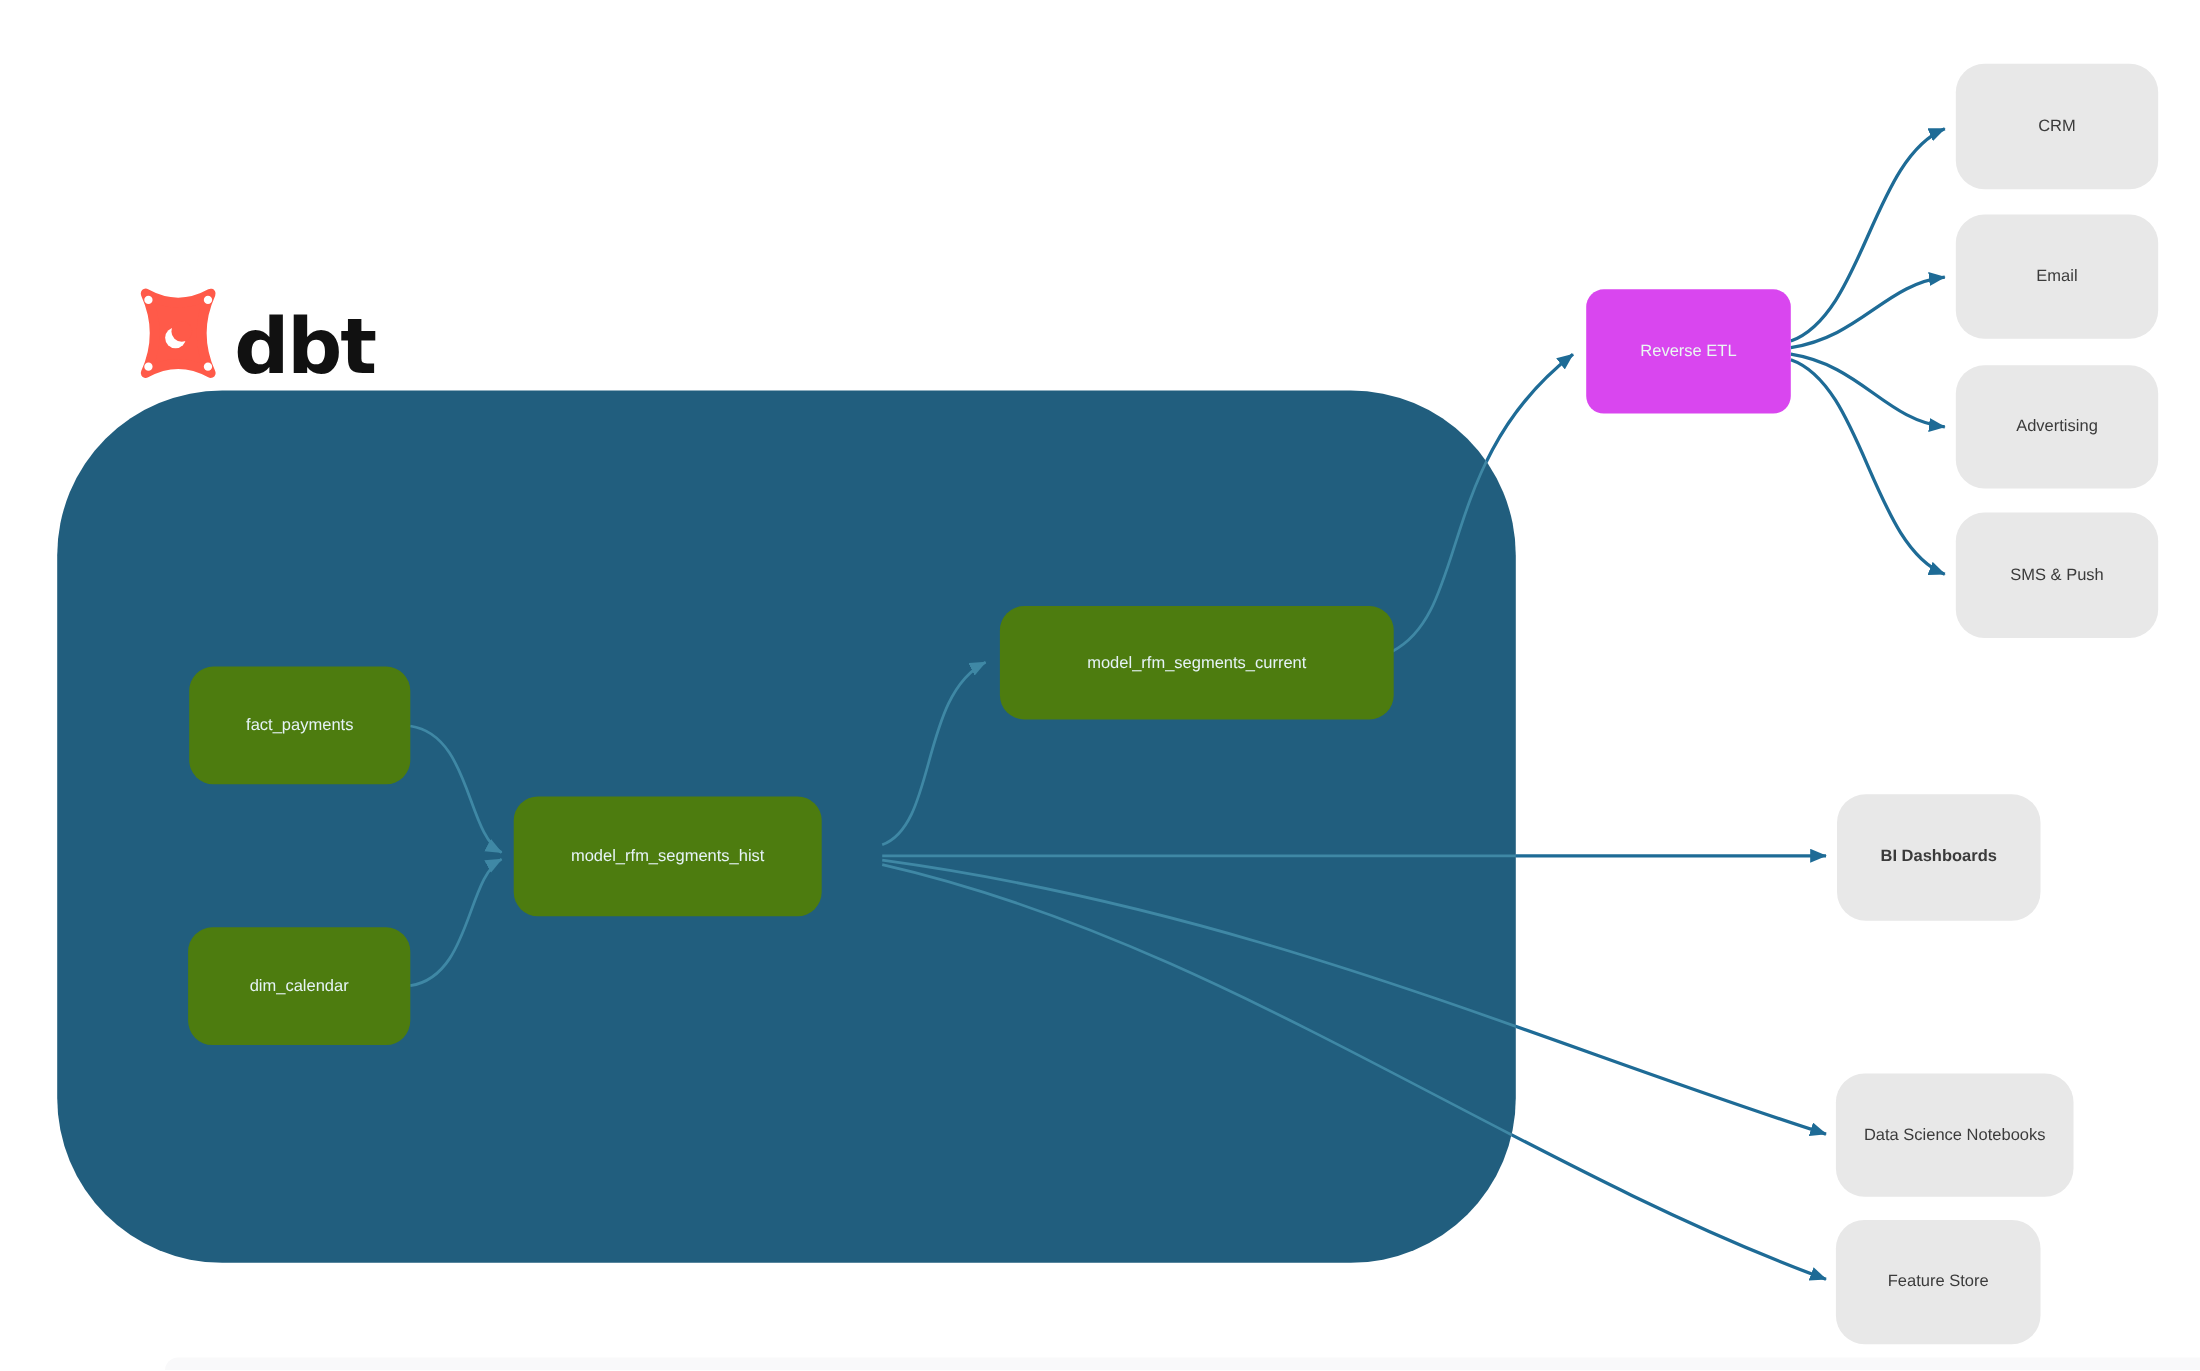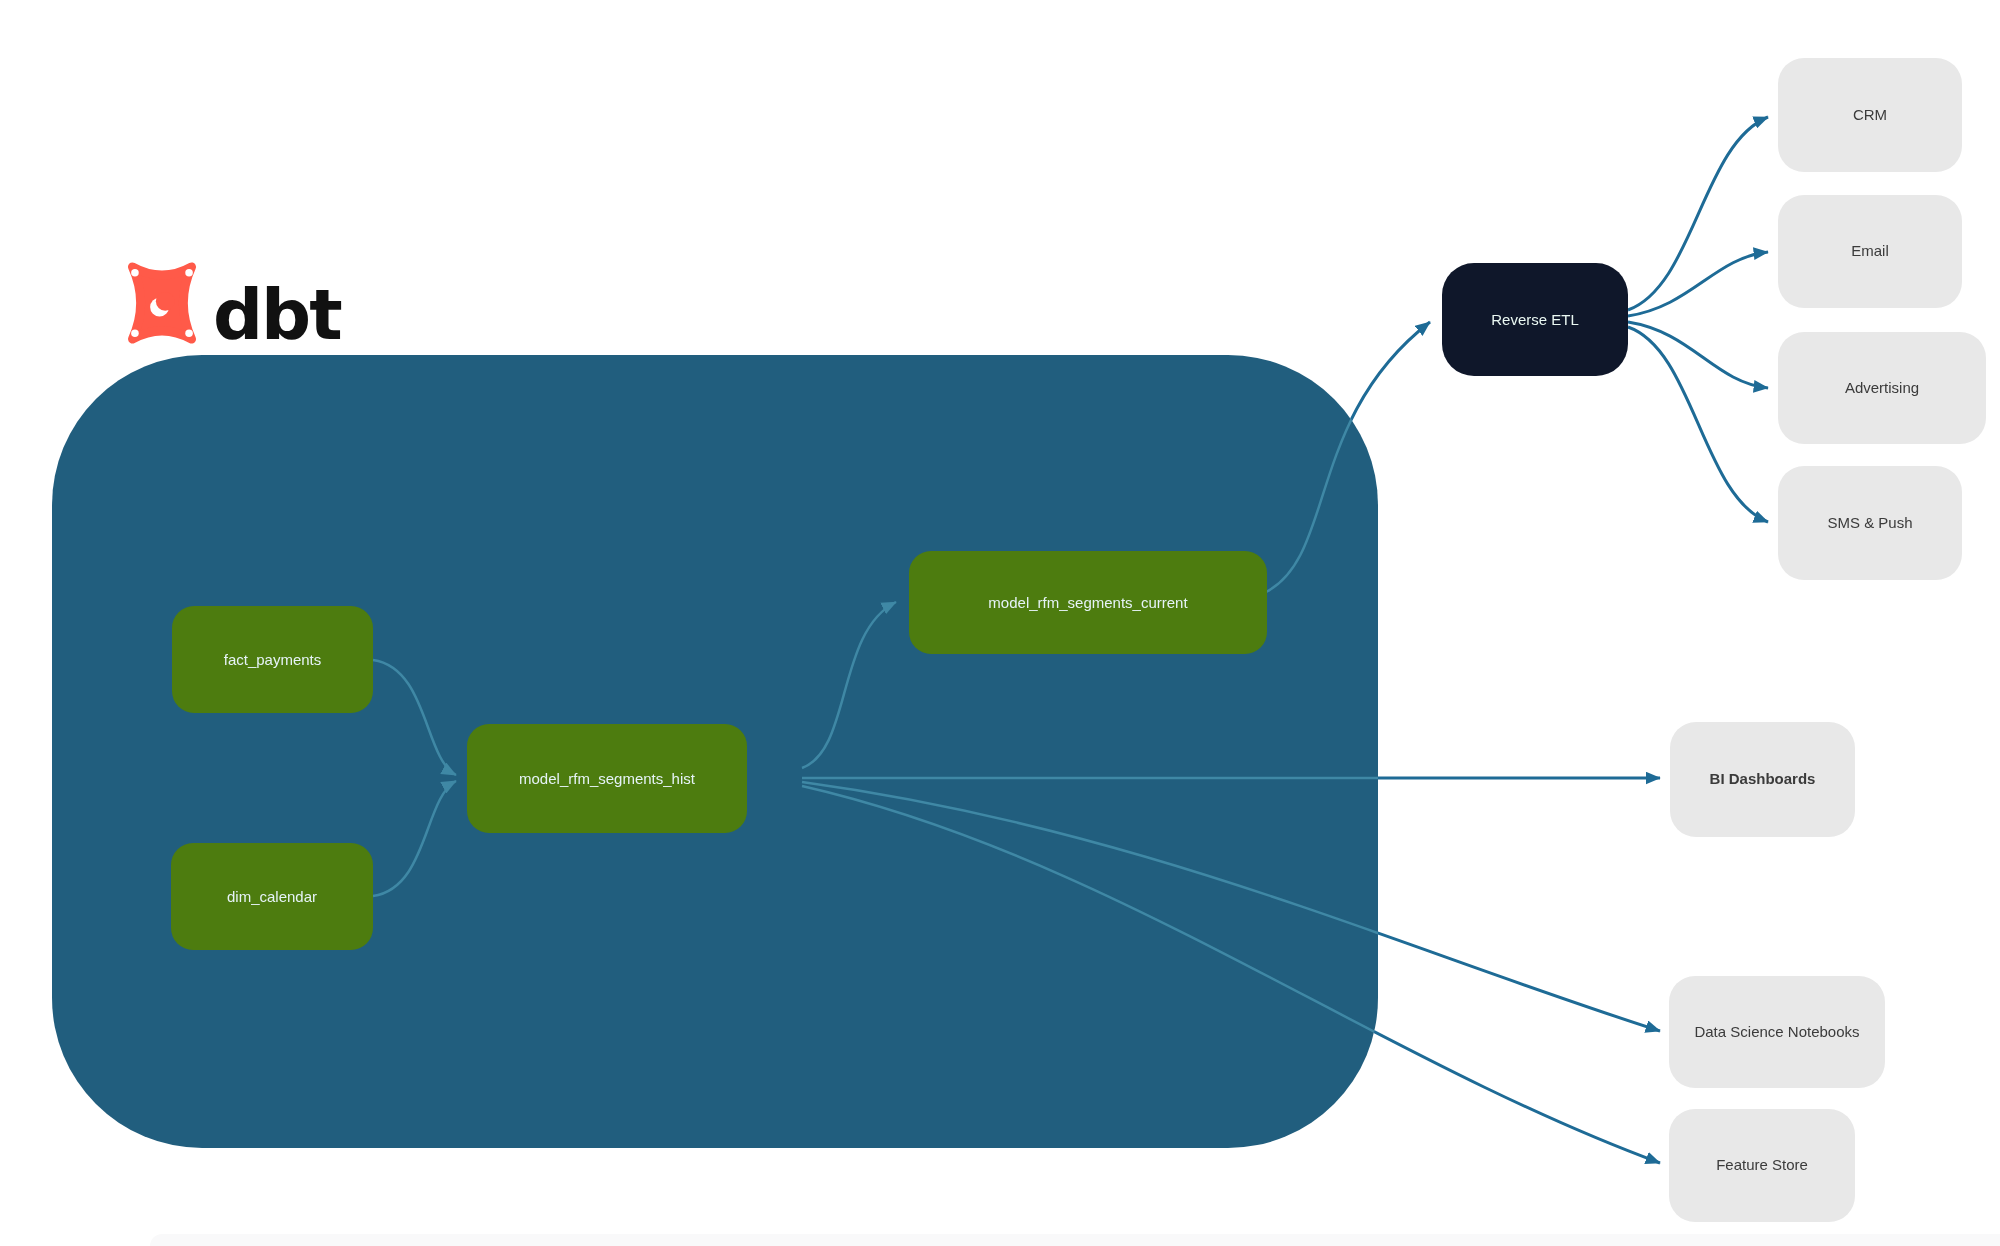--- a/index.html
+++ b/index.html
@@ -59,31 +59,31 @@
     display: flex;
     align-items: center;
     justify-content: center;
     text-align: center;
     font-size: 15px;
     z-index: 3;
     padding: 0 14px;
     box-sizing: border-box;
   }
   .n-teal  { background: #4d7c0f; color: #e6f3f7; border-radius: 22px; }
-  .n-green { background: #0f172a; color: #eaf8f2; border-radius: 32px; }
+  .n-green { background: #d946ef; color: #eaf8f2; border-radius: 16px; }
   .n-gray  { background: #e8e8e8; color: #3b3b3b; border-radius: 26px; line-height: 1.35; }
 
   #node-fact    { left: 172px;  top: 606px;  width: 201px; height: 107px; }
   #node-dim     { left: 171px;  top: 843px;  width: 202px; height: 107px; }
   #node-hist    { left: 467px;  top: 724px;  width: 280px; height: 109px; }
   #node-current { left: 909px;  top: 551px;  width: 358px; height: 103px; }
   #node-retl    { left: 1442px; top: 263px;  width: 186px; height: 113px; }
   #node-crm     { left: 1778px; top: 58px;   width: 184px; height: 114px; }
   #node-email   { left: 1778px; top: 195px;  width: 184px; height: 113px; align-items: center; }
-  #node-adv     { left: 1778px; top: 332px;  width: 208px; height: 112px; }
+  #node-adv     { left: 1778px; top: 332px;  width: 184px; height: 112px; }
   #node-sms     { left: 1778px; top: 466px;  width: 184px; height: 114px; }
   #node-bi      { left: 1670px; top: 722px;  width: 185px; height: 115px; font-weight: bold; }
   #node-ds      { left: 1669px; top: 976px;  width: 216px; height: 112px; text-align: center; }
   #node-fs      { left: 1669px; top: 1109px; width: 186px; height: 113px; }
 
   .bottom-strip {
     position: absolute;
     left: 150px;
     right: 0;
     bottom: 0;

